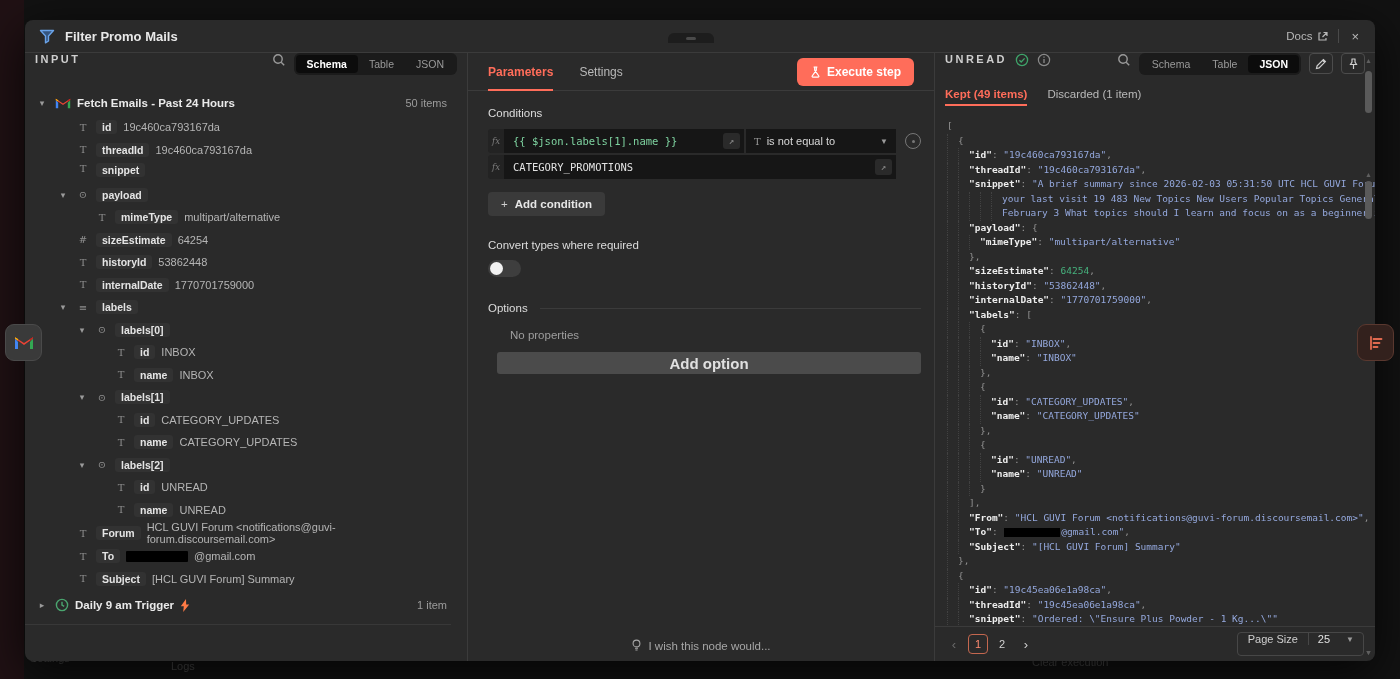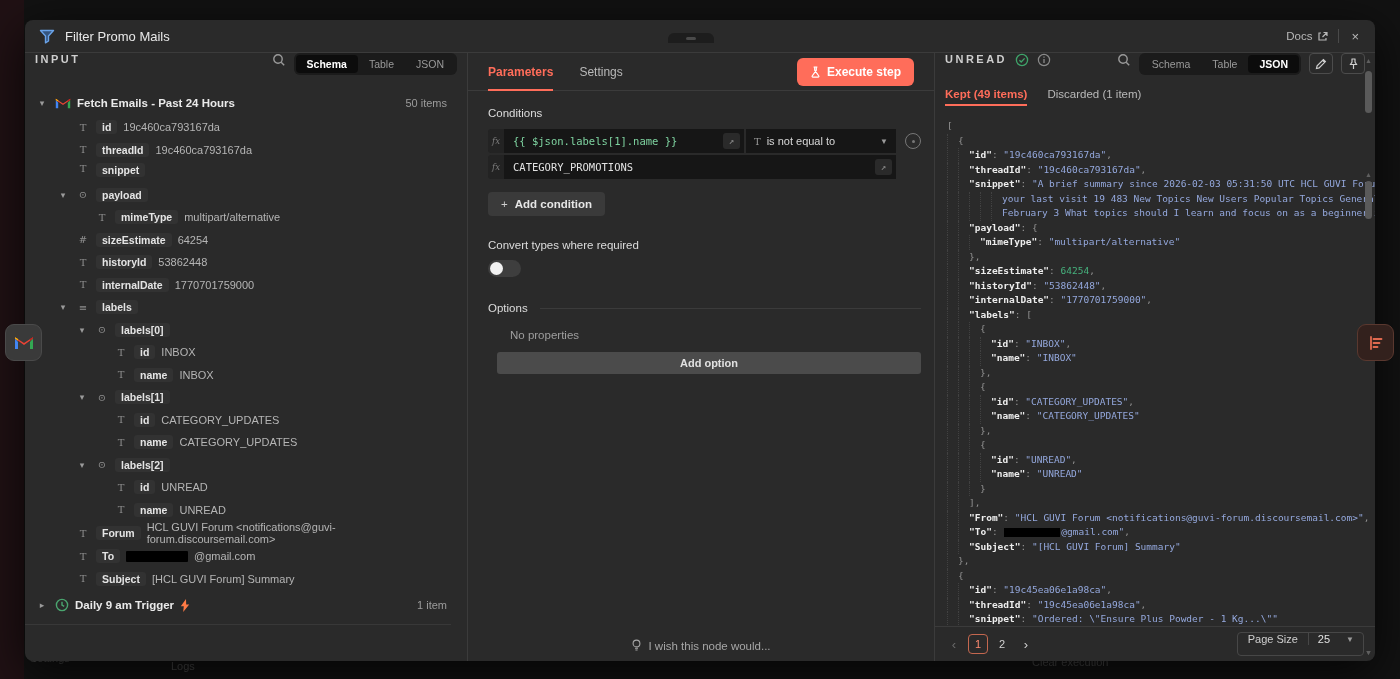--- a/index.html
+++ b/index.html
@@ -8,21 +8,21 @@
   body::before { content:""; position:absolute; left:0; top:0; width:24px; height:679px;
                  background:#201114; }
   .dimtext { position:absolute; color:#8a8a8a; opacity:.45; font-size:11px; z-index:0; }
 
   
   .modal { position:absolute; left:25px; top:20px; width:1350px; height:641px;
            background:#2a2a2a; border-radius:8px; z-index:2;
            box-shadow:0 12px 48px rgba(0,0,0,.75); display:flex; flex-direction:column; }
   .titlebar { height:33px; display:flex; align-items:center; gap:10px; padding:0 14px;
               border-bottom:1px solid #3b3b3b; flex:none; }
-  .title { font-size:13px; font-weight:400; color:#e8e8e8; }
+  .title { font-size:13px; font-weight:700; color:#e8e8e8; }
   .titlebar .right { margin-left:auto; display:flex; align-items:center; gap:10px; }
   .docs { display:flex; align-items:center; gap:5px; color:#b8b8b8; font-size:11.5px; cursor:pointer; }
   .vdiv { width:1px; height:14px; background:#4a4a4a; }
   .closex { color:#b8b8b8; font-size:13px; cursor:pointer; padding:0 2px; }
 
   .cols { flex:1; display:flex; min-height:0; position:relative; }
   .col-input { width:443px; border-right:1px solid #3b3b3b; display:flex; flex-direction:column; }
   .col-mid   { flex:1; border-right:1px solid #3b3b3b; display:flex; flex-direction:column; position:relative; }
   .col-out   { width:440px; display:flex; flex-direction:column; }
 
@@ -95,21 +95,21 @@
   .addcond { margin-top:13px; display:inline-flex; align-items:center; gap:7px; background:#3a3a3a;
              border-radius:4px; padding:6px 13px; font-size:11.5px; font-weight:700; color:#e6e6e6; cursor:pointer; }
   .addcond .plus { font-weight:400; color:#cfcfcf; }
   .convert { margin-top:23px; font-size:11.5px; color:#dcdcdc; }
   .toggle { margin-top:9px; width:33px; height:17px; border-radius:9px; background:#3e3e3e; position:relative; cursor:pointer; }
   .toggle .knob { position:absolute; left:2px; top:2px; width:13px; height:13px; border-radius:50%; background:#f2f2f2; }
   .opts { margin-top:25px; display:flex; align-items:center; gap:12px; }
   .opts .hr { flex:1; height:1px; background:#3b3b3b; }
   .noprops { margin:15px 0 11px 22px; color:#9e9e9e; font-size:11.5px; }
   .addopt { height:22px; background:#4b4b4b; border-radius:3px; display:flex; align-items:center;
-            justify-content:center; font-size:11px; font-weight:700; color:#e0e0e0; cursor:pointer;margin-left:9px; }
+            justify-content:center; font-size:15px; font-weight:700; color:#e0e0e0; cursor:pointer;margin-left:9px; }
   .wish { position:absolute; left:0; right:0; bottom:9px; display:flex; align-items:center;
           justify-content:center; gap:6px; color:#a6a6a6; font-size:11.5px; cursor:pointer; }
 
   
   .restabs { height:27px; flex:none; display:flex; align-items:flex-start; gap:20px; padding:2px 10px 0; }
   .rtab { font-size:11.5px; color:#b9b9b9; cursor:pointer; padding-bottom:6px; position:relative; }
   .rtab.active { color:#ff6d5a; font-weight:700; }
   .rtab.active::after { content:""; position:absolute; left:0; right:0; bottom:0; height:2px; background:#ff6d5a; }
   .jsonarea { flex:1; position:relative; overflow:hidden; padding:6px 16px 0 12px; }
   .jline { display:flex; align-items:stretch; white-space:pre;

